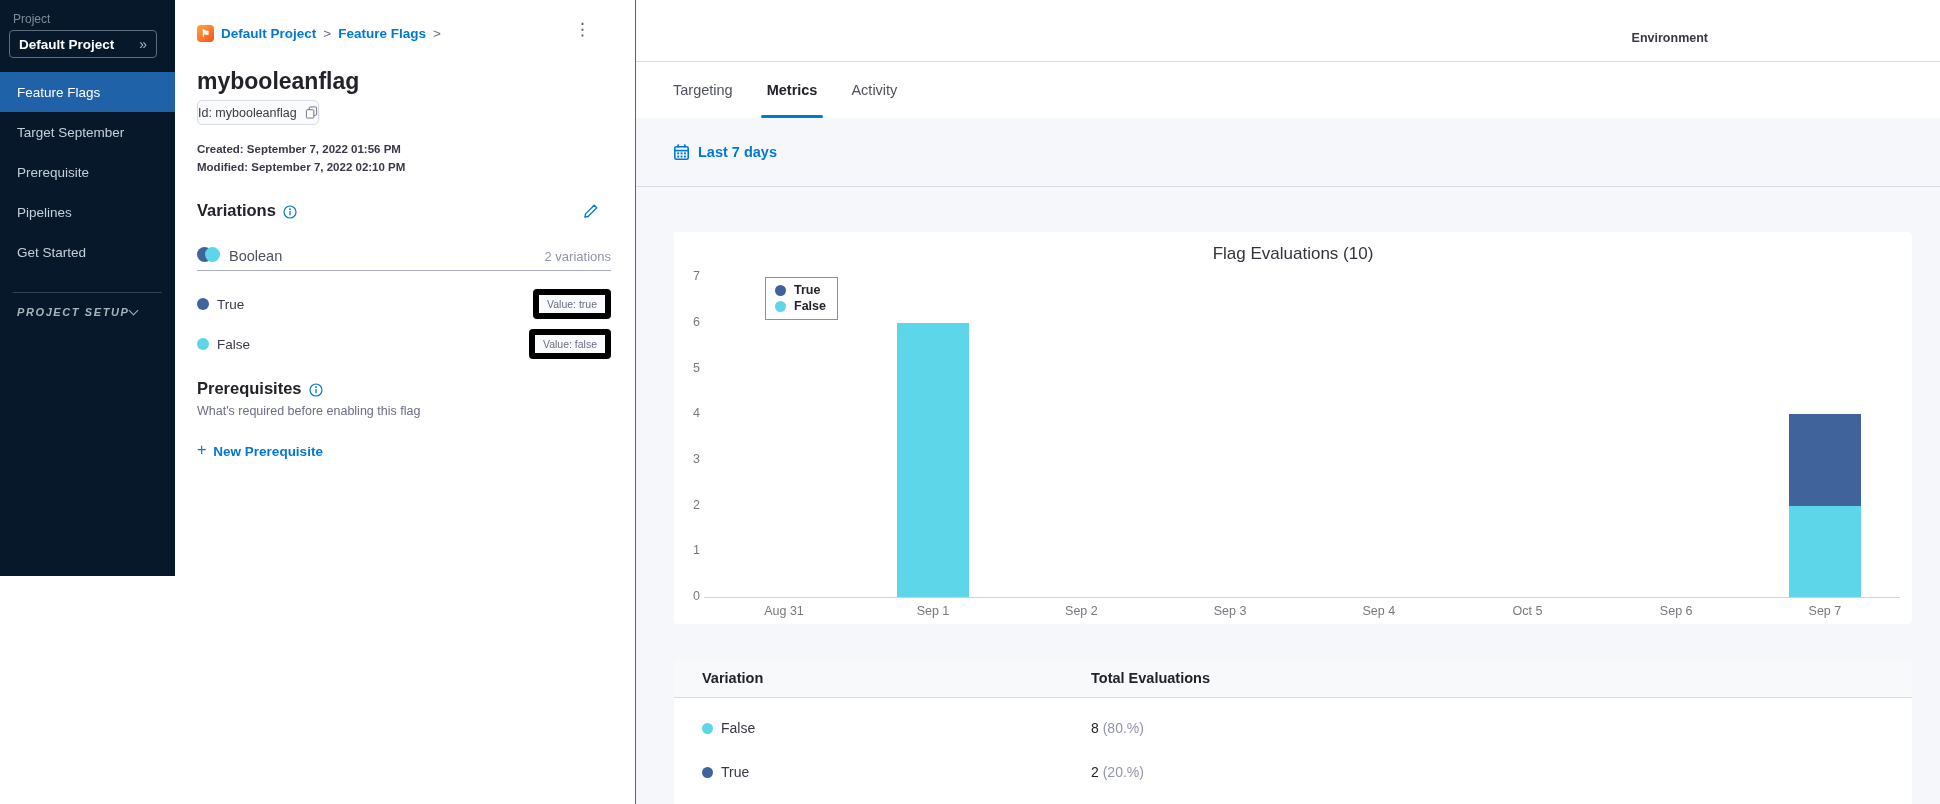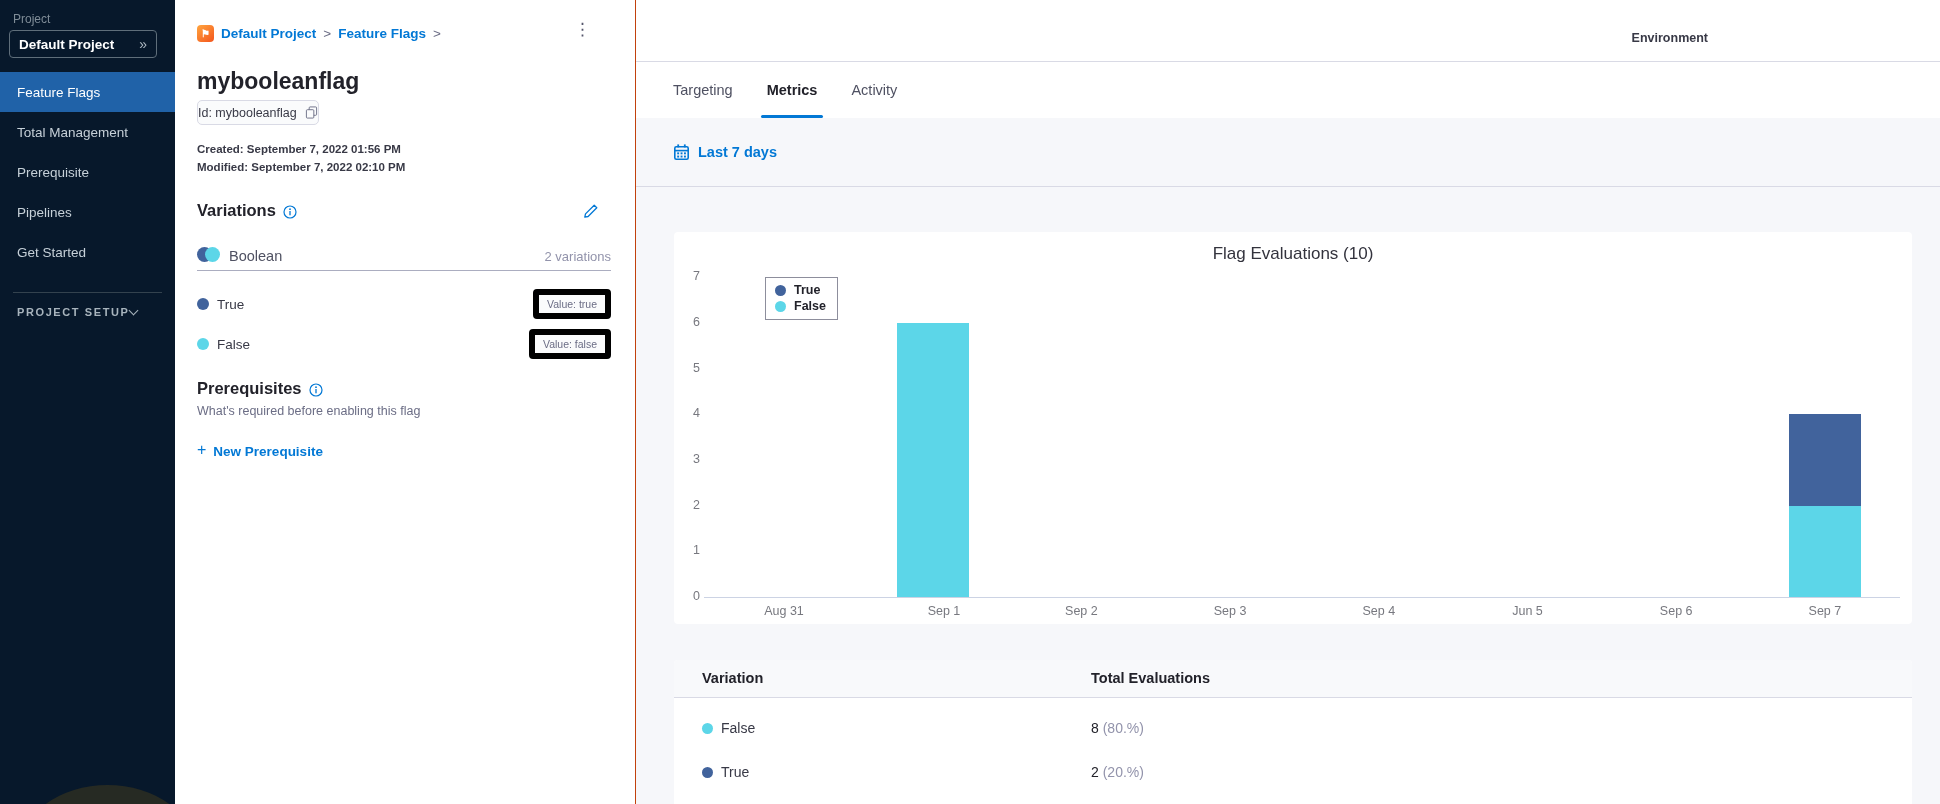--- a/index.html
+++ b/index.html
@@ -1,35 +1,35 @@
 <!DOCTYPE html>
 <html><head>
 <meta charset="utf-8">
 <style>
   * { margin:0; padding:0; box-sizing:border-box; }
   html,body { width:1940px; height:804px; overflow:hidden; background:#fff;
     font-family:"Liberation Sans", sans-serif; position:relative; }
 
   
-  .sidebar { position:absolute; left:0; top:0; width:175px; height:804px;
+  .sidebar { position:absolute; left:0; top:0; width:175px; height:576px;
     background:#07182b; color:#c6d0d8; overflow:hidden; z-index:3; }
   .project-label { position:absolute; left:13px; top:12px; font-size:12px; color:#7f8c97; }
   .project-select { position:absolute; left:9px; top:30px; width:148px; height:28px;
     border:1px solid #5f6e7a; border-radius:4px; display:flex; align-items:center;
     justify-content:space-between; padding:0 9px; color:#fff; font-size:13.5px; font-weight:700;
     cursor:pointer; }
   .dbl-chev { color:#aeb9c2; font-size:14px; font-weight:400; }
   .nav { position:absolute; top:72px; left:0; right:0; }
   .nav-item { height:40px; display:flex; align-items:center; padding-left:17px;
     font-size:13.5px; color:#c6d0d8; cursor:pointer; }
   .nav-item.active { background:#2062a8; color:#fff; }
   .sidebar-divider { position:absolute; left:13px; right:13px; top:292px; border-top:1px solid #33424e; }
   .project-setup { position:absolute; left:17px; top:306px; right:17px; font-size:11px;
     letter-spacing:1.6px; color:#a8b4bd; font-weight:700; display:flex; align-items:center;
-    justify-content:flex-start; cursor:pointer; }
+    justify-content:flex-start; cursor:pointer;font-style:italic; }
   .chev { width:7px; height:7px; border-right:1.7px solid #a8b4bd; border-bottom:1.7px solid #a8b4bd;
     transform:rotate(45deg); display:inline-block; margin-top:-4px; }
   .corner-blob { position:absolute; left:20px; top:785px; width:175px; height:130px;
     border-radius:50%; background:#262a23; }
 
   
   .details { position:absolute; left:175px; top:0; width:460px; height:804px; background:#fff; }
   .breadcrumb { position:absolute; left:22px; top:25px; display:flex; align-items:center; gap:7px;
     font-size:13.5px; font-weight:600; color:#0278d5; }
   .breadcrumb a { color:#0278d5; text-decoration:none; cursor:pointer; }
@@ -118,21 +118,21 @@
   <div class="project-label">Project</div>
   <div class="project-select">
     <span>Default Project</span>
     <span class="dbl-chev">»</span>
   </div>
   <nav class="nav">
     <div class="nav-item active">
       <span>Feature Flags</span>
     </div>
     <div class="nav-item">
-      <span>Total Management</span>
+      <span>Target September</span>
     </div>
     <div class="nav-item">
       <span>Prerequisite</span>
     </div>
     <div class="nav-item">
       <span>Pipelines</span>
     </div>
     <div class="nav-item">
       <span>Get Started</span>
     </div>
@@ -264,26 +264,26 @@
           <div class="ytick" style="top: 357px;">0</div>
           <div class="ytick" style="top: 311.3px;">1</div>
           <div class="ytick" style="top: 265.6px;">2</div>
           <div class="ytick" style="top: 219.9px;">3</div>
           <div class="ytick" style="top: 174.2px;">4</div>
           <div class="ytick" style="top: 128.5px;">5</div>
           <div class="ytick" style="top: 82.8px;">6</div>
           <div class="ytick" style="top: 37.1px;">7</div>
           <div class="axis-line" style="top: 365px; left: 30px; width: 1196px;"></div>
           <div class="xlabel" style="left: 50px; top: 372px;">Aug 31</div>
-          <div class="xlabel" style="left: 210px; top: 372px;">Sep 1</div>
+          <div class="xlabel" style="left: 199px; top: 372px;">Sep 1</div>
           <div class="bar-seg" style="left: 222.7px; width: 72px; height: 274.2px; top: 90.8px; background: rgb(92, 214, 232);"></div>
           <div class="xlabel" style="left: 347.4px; top: 372px;">Sep 2</div>
           <div class="xlabel" style="left: 496.1px; top: 372px;">Sep 3</div>
           <div class="xlabel" style="left: 644.8px; top: 372px;">Sep 4</div>
-          <div class="xlabel" style="left: 793.5px; top: 372px;">Jun 5</div>
+          <div class="xlabel" style="left: 793.5px; top: 372px;">Oct 5</div>
           <div class="xlabel" style="left: 942.2px; top: 372px;">Sep 6</div>
           <div class="xlabel" style="left: 1090.9px; top: 372px;">Sep 7</div>
           <div class="bar-seg" style="left: 1114.9px; width: 72px; height: 91.4px; top: 273.6px; background: rgb(92, 214, 232);"></div>
           <div class="bar-seg" style="left: 1114.9px; width: 72px; height: 91.4px; top: 182.2px; background: rgb(65, 99, 156);"></div>
         </div>
       <div class="legend">
         <div class="legend-item">
           <span class="legend-dot" style="background-color: rgb(65, 99, 156);"></span>
           <span>True</span>
         </div>

